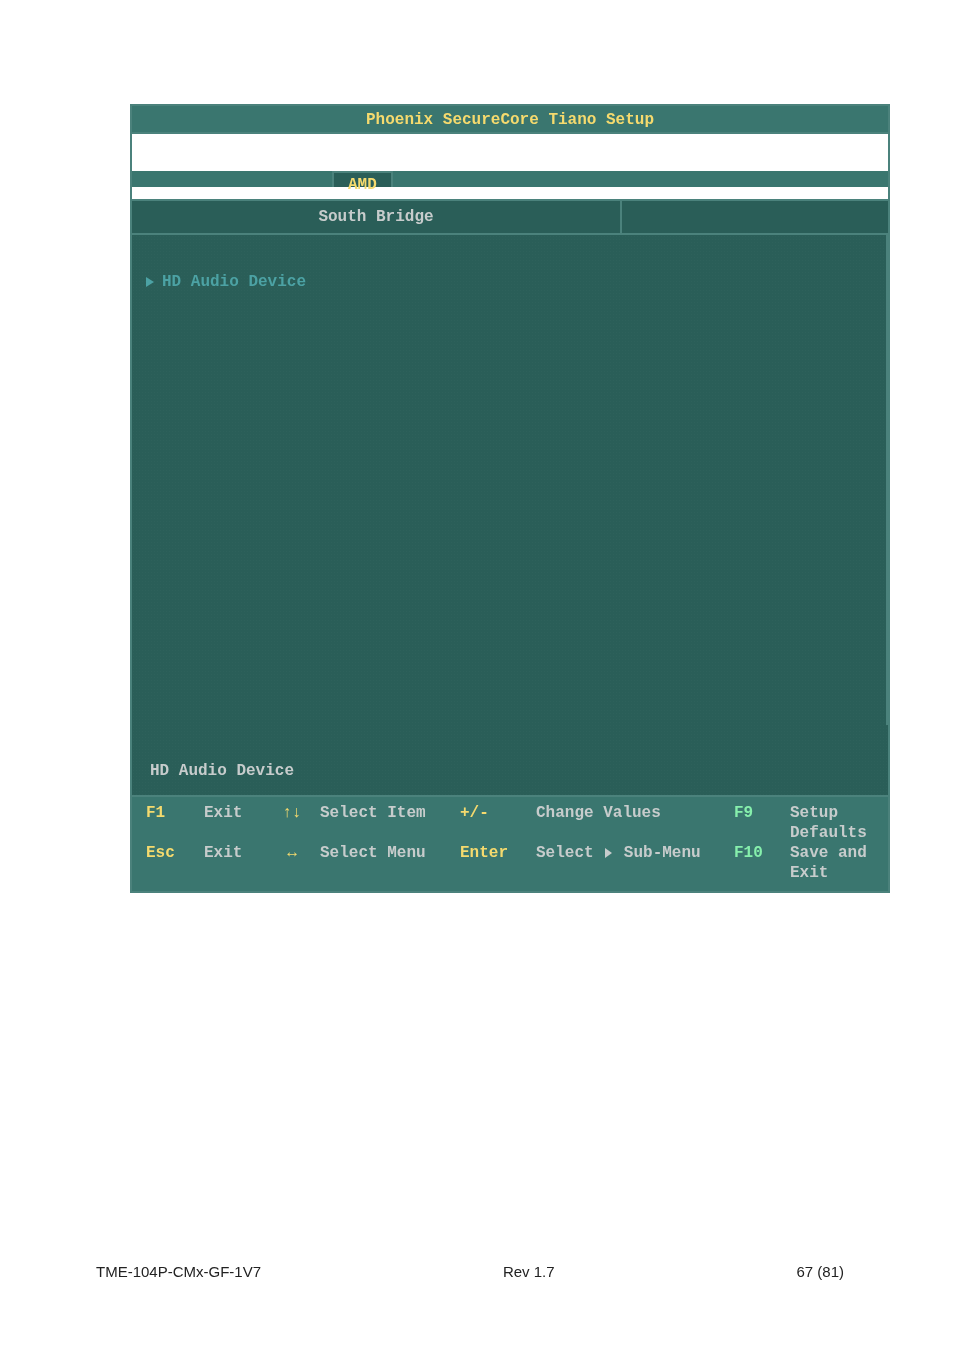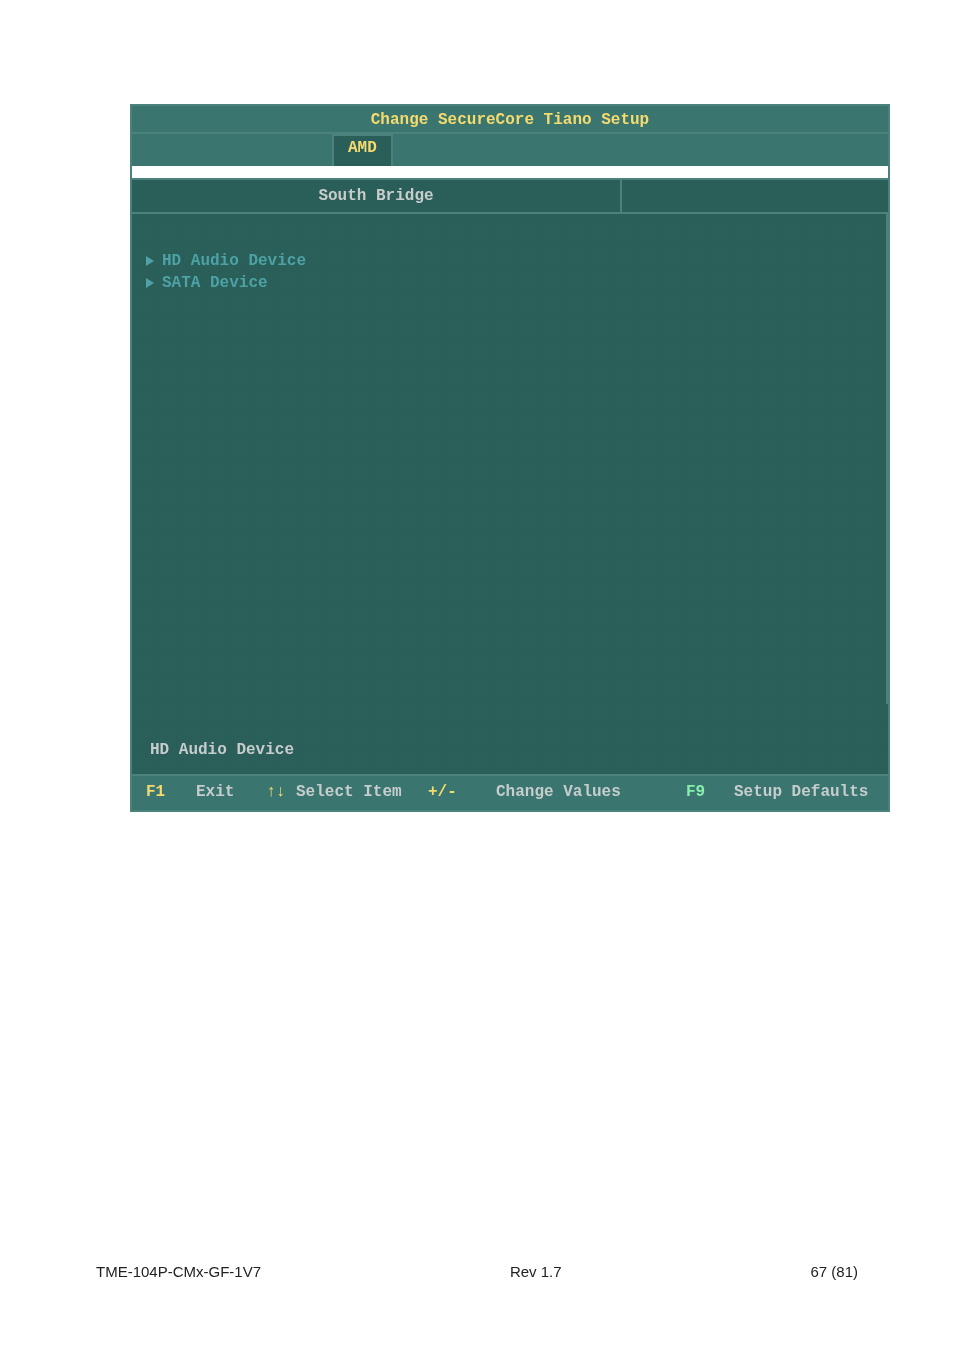--- a/index.html
+++ b/index.html
@@ -25,21 +25,22 @@
   .bios-title-bar {
     background: #3a766f;
     color: #f5da6e;
     text-align: center;
     padding: 4px 0 2px 0;
     border-bottom: 2px solid #4b827c;
   }
   .bios-tab-row {
     display: flex;
     background: #3a766f;
-    height: 32px;
+    height: 16px;
+    margin-top: 37px;
   }
   .bios-tab-spacer-left { width: 200px; }
   .bios-tab {
     background: #2a5e58;
     color: #f5da6e;
     padding: 2px 14px;
     border: 2px solid #4b827c;
     border-bottom: none;
   }
   .bios-body-wrap {
@@ -95,97 +96,105 @@
     flex: 1;
     padding: 36px 18px 14px 18px;
     color: #c7cccc;
   }
   .bios-footer {
     background: #3a766f;
     color: #c7cccc;
     border-top: 2px solid #4b827c;
     padding: 6px 4px 8px 14px;
   }
-  .foot-row { display: flex; gap: 4px; }
+  .foot-row { display: flex; gap: 12px; }
   .foot-cell.k   { width: 46px; color: #f5da6e; }
   .foot-cell.a1  { width: 60px; }
   .foot-cell.ik  { width: 32px; color: #f5da6e; text-align: center; }
   .foot-cell.a2  { width: 128px; }
   .foot-cell.k2  { width: 64px; color: #f5da6e; }
   .foot-cell.a3  { width: 186px; }
   .foot-cell.k3  { width: 44px; color: #86efac; }
   .foot-cell.a4  { flex: 1; }
   .tri-inline {
     display: inline-block;
     width: 0; height: 0;
     border-top: 5px solid transparent;
     border-bottom: 5px solid transparent;
     border-left: 7px solid #c7cccc;
     vertical-align: -1px;
     margin: 0 2px;
   }
   .page-footer {
     position: absolute;
-    left: 0; right: 0;
+    left: 0; right: 14px;
     bottom: 70px;
     padding: 0 96px 0 96px;
     display: flex;
     justify-content: space-between;
     font-size: 15px;
     color: #222;
   }
 </style>
 </head>
 <body>
 
 <div class="bios-screenshot">
 
   <div class="bios-title-bar">
-    <span>Change SecureCore Tiano Setup</span>
+    <span>Phoenix SecureCore Tiano Setup</span>
   </div>
 
   <div class="bios-tab-row">
     <div class="bios-tab-spacer-left"></div>
     <div class="bios-tab">
       <span>AMD</span>
     </div>
   </div>
 
   <div class="bios-body-wrap">
     <div class="bios-subheader-row">
       <div class="bios-subheader-left">South Bridge</div>
     </div>
 
     <div class="bios-content-row">
       <div class="bios-content-left">
         <div class="menu-item">
           <span class="tri"></span>
           <span>HD Audio Device</span>
-        </div>
-        <div class="menu-item">
-          <span class="tri"></span>
-          <span>SATA Device</span>
         </div>
       </div>
       <div class="bios-content-right">
         <span>HD Audio Device</span>
       </div>
     </div>
 
     <div class="bios-footer">
       <div class="foot-row">
         <span class="foot-cell k">F1</span>
         <span class="foot-cell a1">Exit</span>
         <span class="foot-cell ik">↑↓</span>
         <span class="foot-cell a2">Select Item</span>
         <span class="foot-cell k2">+/-</span>
         <span class="foot-cell a3">Change Values</span>
         <span class="foot-cell k3">F9</span>
         <span class="foot-cell a4">Setup Defaults</span>
       </div>
+      <div class="foot-row">
+        <span class="foot-cell k">Esc</span>
+        <span class="foot-cell a1">Exit</span>
+        <span class="foot-cell ik">↔</span>
+        <span class="foot-cell a2">Select Menu</span>
+        <span class="foot-cell k2">Enter</span>
+        <span class="foot-cell a3">
+          <span>Select </span><span class="tri-inline"></span><span> Sub-Menu</span>
+        </span>
+        <span class="foot-cell k3">F10</span>
+        <span class="foot-cell a4">Save and Exit</span>
+      </div>
     </div>
   </div>
 </div>
 
 <div class="page-footer">
   <span>TME-104P-CMx-GF-1V7</span>
   <span>Rev 1.7</span>
   <span>67 (81)</span>
 </div>
 

